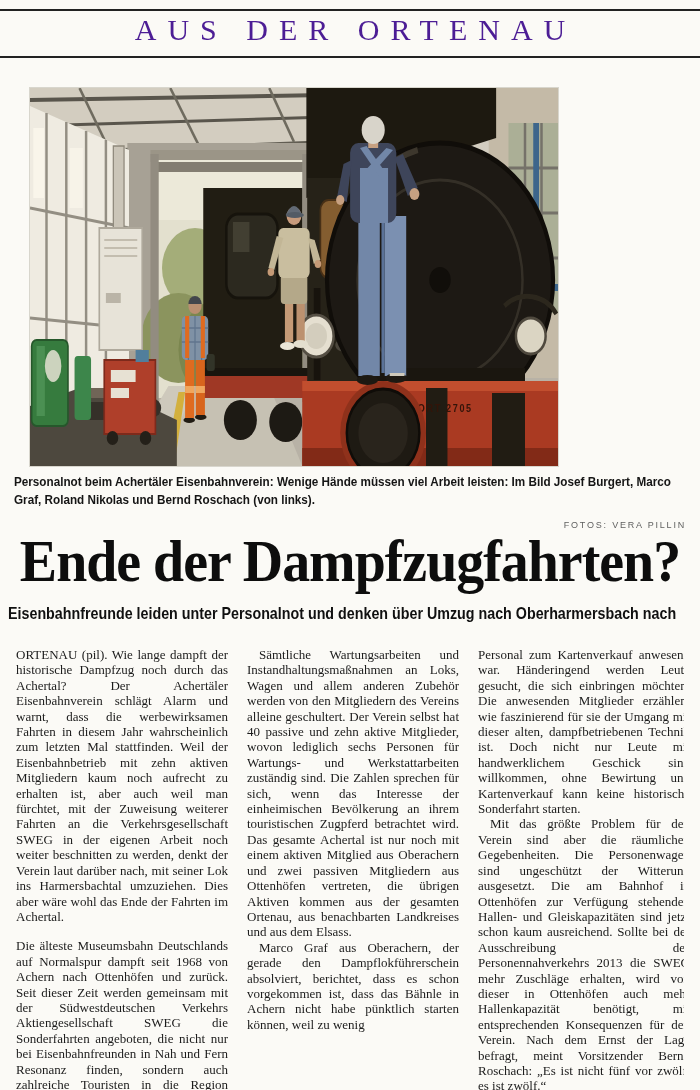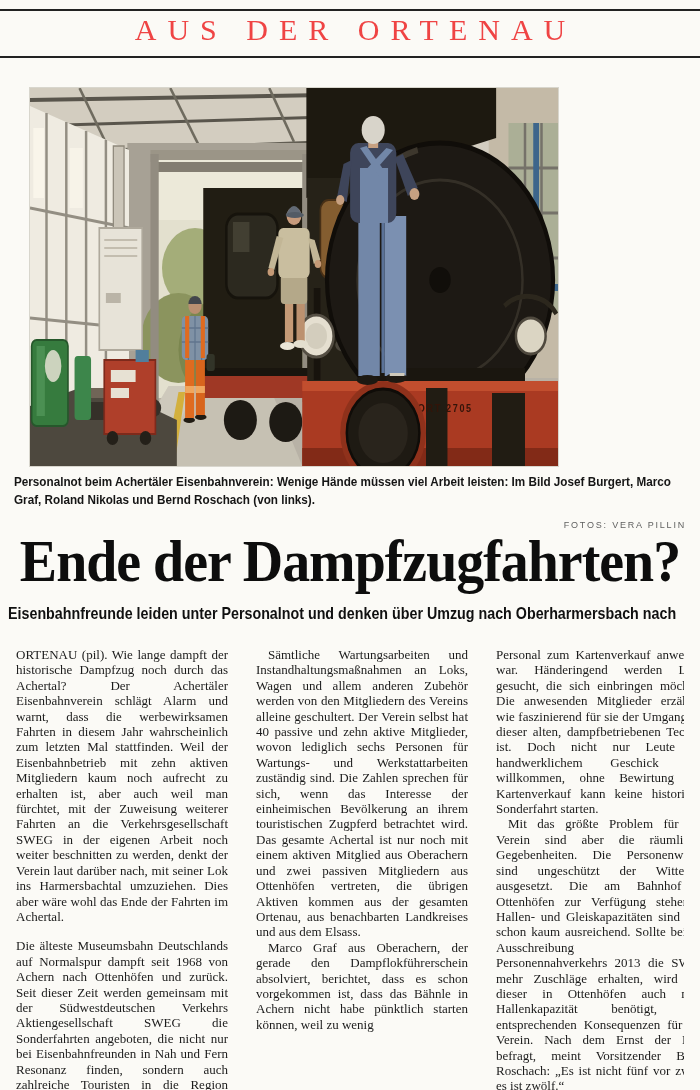--- a/index.html
+++ b/index.html
@@ -6,21 +6,21 @@
   body{
     width:700px;height:1090px;position:relative;overflow:hidden;
     background:#fbfaf6;color:#161616;
     font-family:"Liberation Serif","DejaVu Serif",serif;
   }
   .rule{position:absolute;left:0;right:0;height:2px;background:#222;}
   .rule-top{top:9px;}
   .rule-bottom{top:56px;}
   .masthead-title{
     position:absolute;top:13px;left:0;width:100%;text-align:center;
-    font-size:30px;letter-spacing:11px;text-indent:11px;color:#ef4444;
+    font-size:30px;letter-spacing:11px;text-indent:11px;color:#4c1d95;
     font-family:"Liberation Serif","DejaVu Serif",serif;
   }
   .photo-wrap{position:absolute;left:30px;top:88px;width:528px;height:378px;background:#b7b4aa;box-shadow:0 0 0 1px #d8d6cd;}
   .photo-wrap svg{display:block;width:100%;height:100%;}
   .caption{
     position:absolute;left:14px;top:473px;width:747px;
     transform:scaleX(0.9);transform-origin:left top;
     font-family:"Liberation Sans","DejaVu Sans",sans-serif;
     font-weight:700;font-size:13px;line-height:17.5px;color:#151515;letter-spacing:0;
   }
@@ -35,21 +35,21 @@
     font-family:"Liberation Serif","DejaVu Serif",serif;
     transform:scale(0.98,1.04);transform-origin:center top;white-space:nowrap;
   }
   .subheadline-wrap{position:absolute;top:603px;left:8px;width:820px;transform:scaleX(0.84);transform-origin:left top;}
   .subheadline{
     font-family:"Liberation Sans","DejaVu Sans",sans-serif;font-weight:700;
     font-size:17px;line-height:22px;color:#101010;white-space:nowrap;
   }
   .body-cols{
     position:absolute;left:16px;top:647px;width:668px;height:443px;overflow:hidden;
-    display:flex;gap:28px;
+    display:flex;gap:19px;
   }
   .col{width:212px;flex:0 0 212px;text-align:justify;font-size:13px;line-height:15.4px;color:#1b1b1b;hyphens:auto;}
   .col p{margin:0;}
   .col p.gap{margin-top:14px;}
   .col p.indent{text-indent:12px;}
 </style>
 </head>
 <body>
 
 <div class="rule rule-top"></div>

